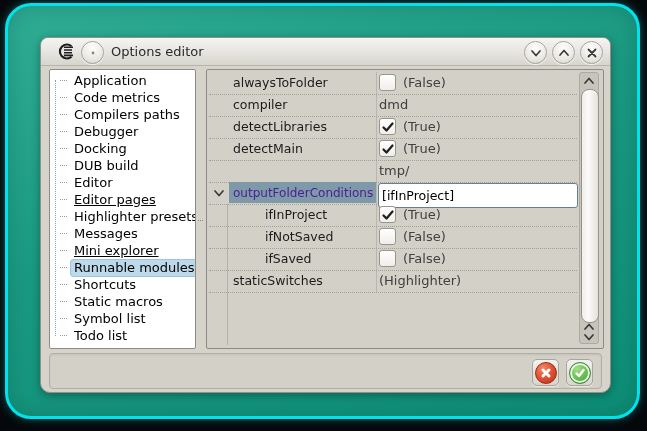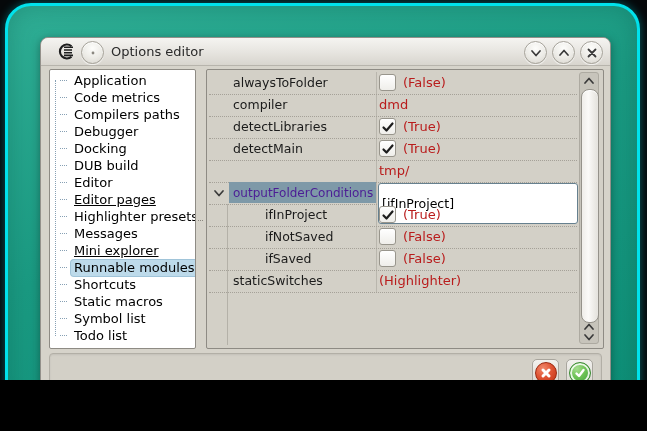--- a/index.html
+++ b/index.html
@@ -1,16 +1,16 @@
 <!DOCTYPE html>
 <html><head>
 <meta charset="utf-8">
 <style>
   html,body{margin:0;padding:0;background:#000;}
-  #stage{position:relative;width:647px;height:380px;background:#05080a;overflow:hidden;
+  #stage{position:relative;width:647px;height:431px;background:#05080a;overflow:hidden;
          font-family:"DejaVu Sans","Liberation Sans",sans-serif;}
   
   #frame{position:absolute;left:5px;top:3px;width:629px;height:410px;border-radius:26px;
          border:3px solid #00e2ec;
          background:linear-gradient(160deg,#2fae95 0%,#1a9a82 45%,#0d8f77 100%);
          box-shadow:0 0 10px rgba(0,226,236,.4), inset 0 0 24px rgba(0,60,50,.25);}
   
   #win{position:absolute;left:40px;top:37px;width:569px;height:354px;background:#d6d3ca;
        border:1px solid #93908a;border-radius:8px 8px 10px 10px;
        box-shadow:0 2px 10px rgba(0,0,0,.35);}
@@ -44,31 +44,31 @@
   
   #grid{position:absolute;left:165px;top:31px;width:396px;height:278px;background:#d3d0c7;
         border:1px solid #8e8b84;border-radius:2px;}
   .grow{position:absolute;left:2px;width:368px;height:22px;border-bottom:1px dotted #a5a198;}
   .name-cell{position:absolute;left:20px;top:0;width:147px;height:21px;font-size:12.5px;
              color:#1b1b1b;display:flex;align-items:center;padding-left:4px;box-sizing:border-box;
              overflow:hidden;white-space:nowrap;}
   .name-cell.child{padding-left:36px;}
   .name-cell.selected{background:#7e99a8;color:#4c1d95;font-size:12px;}
   .val-cell{position:absolute;left:170px;top:0;height:21px;display:flex;align-items:center;
-            font-size:13px;color:#b91c1c;}
+            font-size:13px;color:#404040;}
   .cb{width:15px;height:15px;border:1px solid #98958c;border-radius:3px;margin-right:7px;
       background:linear-gradient(180deg,#ffffff,#efeeea);box-shadow:inset 0 1px 1px rgba(255,255,255,.9);
       display:flex;align-items:center;justify-content:center;}
   .expander{position:absolute;left:3px;top:4px;width:14px;height:14px;display:flex;
             align-items:center;justify-content:center;}
   #divider-v{position:absolute;left:169px;top:2px;height:220px;width:0;border-left:1px solid #b9b6ad;}
   #gutter-v{position:absolute;left:20px;top:134px;height:141px;width:0;border-left:1px solid #b4b1a8;}
   .grid-input{position:absolute;left:169px;top:1px;width:192px;height:15px;border:1px solid #66808f;
               border-radius:3px;background:#fff;font-family:"DejaVu Sans","Liberation Sans",sans-serif;
-              font-size:12.5px;color:#000;padding:12px 3px;outline:none;}
+              font-size:12.5px;color:#000;padding:4px 3px;outline:none;}
   
   #vscroll{position:absolute;left:372px;top:2px;width:20px;height:272px;background:#c7c4bb;
            border:1px solid #adaaa1;border-radius:3px;box-sizing:border-box;}
   #vthumb{position:absolute;left:1px;top:16px;width:16px;height:232px;border-radius:8px;
           border:1px solid #95928a;background:linear-gradient(90deg,#efede9,#fbfaf8 40%,#e3e1db);
           box-shadow:inset 0 1px 1px rgba(255,255,255,.9);}
   .sarr{position:absolute;left:3px;width:12px;height:10px;display:flex;align-items:center;justify-content:center;}
   #sarr-top{top:3px;} #sarr-up2{top:249px;} #sarr-down{top:259px;}
   
   #footer{position:absolute;left:8px;top:315px;width:553px;height:36px;background:#d3d0c7;

